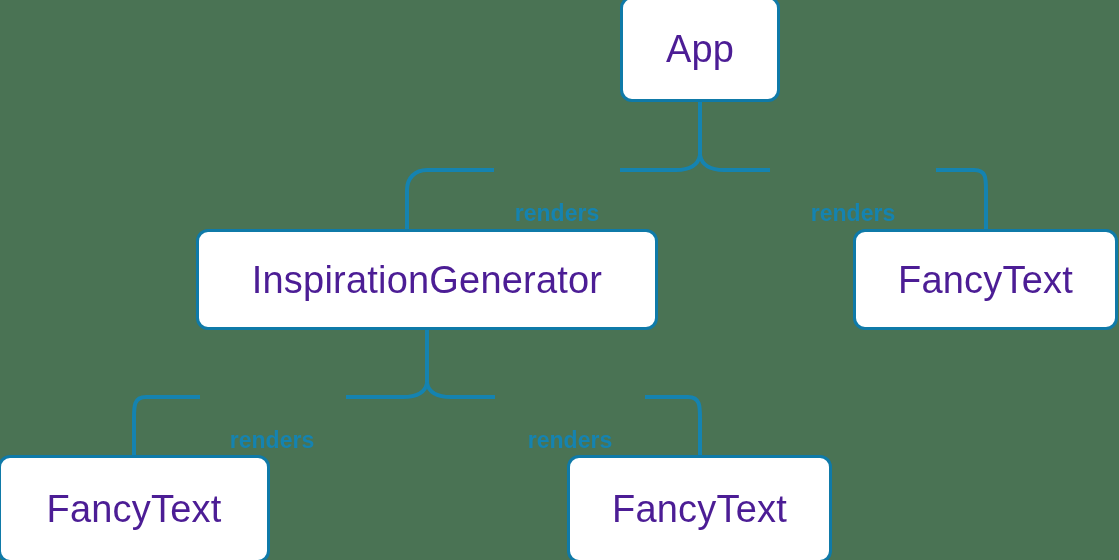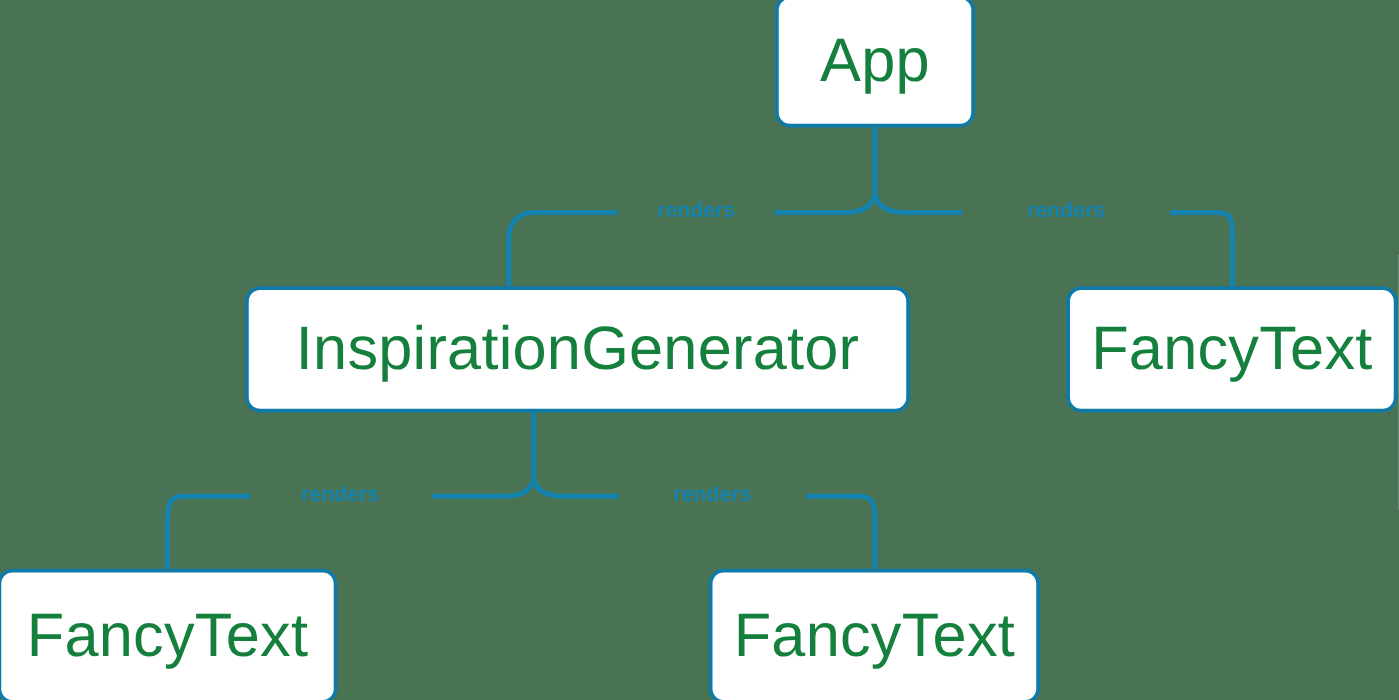--- a/index.html
+++ b/index.html
@@ -31,41 +31,42 @@
     box-sizing: border-box;
     background: #ffffff;
     border: 3px solid #0f7aa8;
     border-radius: 12px;
     display: flex;
     align-items: center;
     justify-content: center;
     z-index: 3;
   }
   .node-label {
-    color: #15803d;
-    font-size: 49px;
+    color: #4c1d95;
+    font-size: 38px;
     font-weight: 400;
     letter-spacing: 0.2px;
     line-height: 1;
     white-space: nowrap;
   }
   .edge-label {
     position: absolute;
     color: #1583b0;
-    font-size: 17px;
+    font-size: 23px;
     font-weight: 600;
     line-height: 1;
     white-space: nowrap;
     z-index: 4;
     transform: translate(-50%, -50%);
+    margin-top: 45px;
   }
 
   
   #node-app        { left: 620px; top: -4px;  width: 160px; height: 106px; border-radius: 12px; }
-  #node-inspgen    { left: 196px; top: 229px; width: 532px; height: 101px; }
+  #node-inspgen    { left: 196px; top: 229px; width: 462px; height: 101px; }
   #node-fancy-right{ left: 853px; top: 229px; width: 265px; height: 101px; }
   #node-fancy-left { left: -2px;  top: 455px; width: 272px; height: 108px; }
   #node-copyright  { left: 567px; top: 455px; width: 265px; height: 108px; }
 
   
   #label-renders-1 { left: 557px;  top: 168px; }
   #label-renders-2 { left: 853px;  top: 168px; }
   #label-renders-3 { left: 272px;  top: 395px; }
   #label-renders-4 { left: 570px;  top: 395px; }
 </style>

